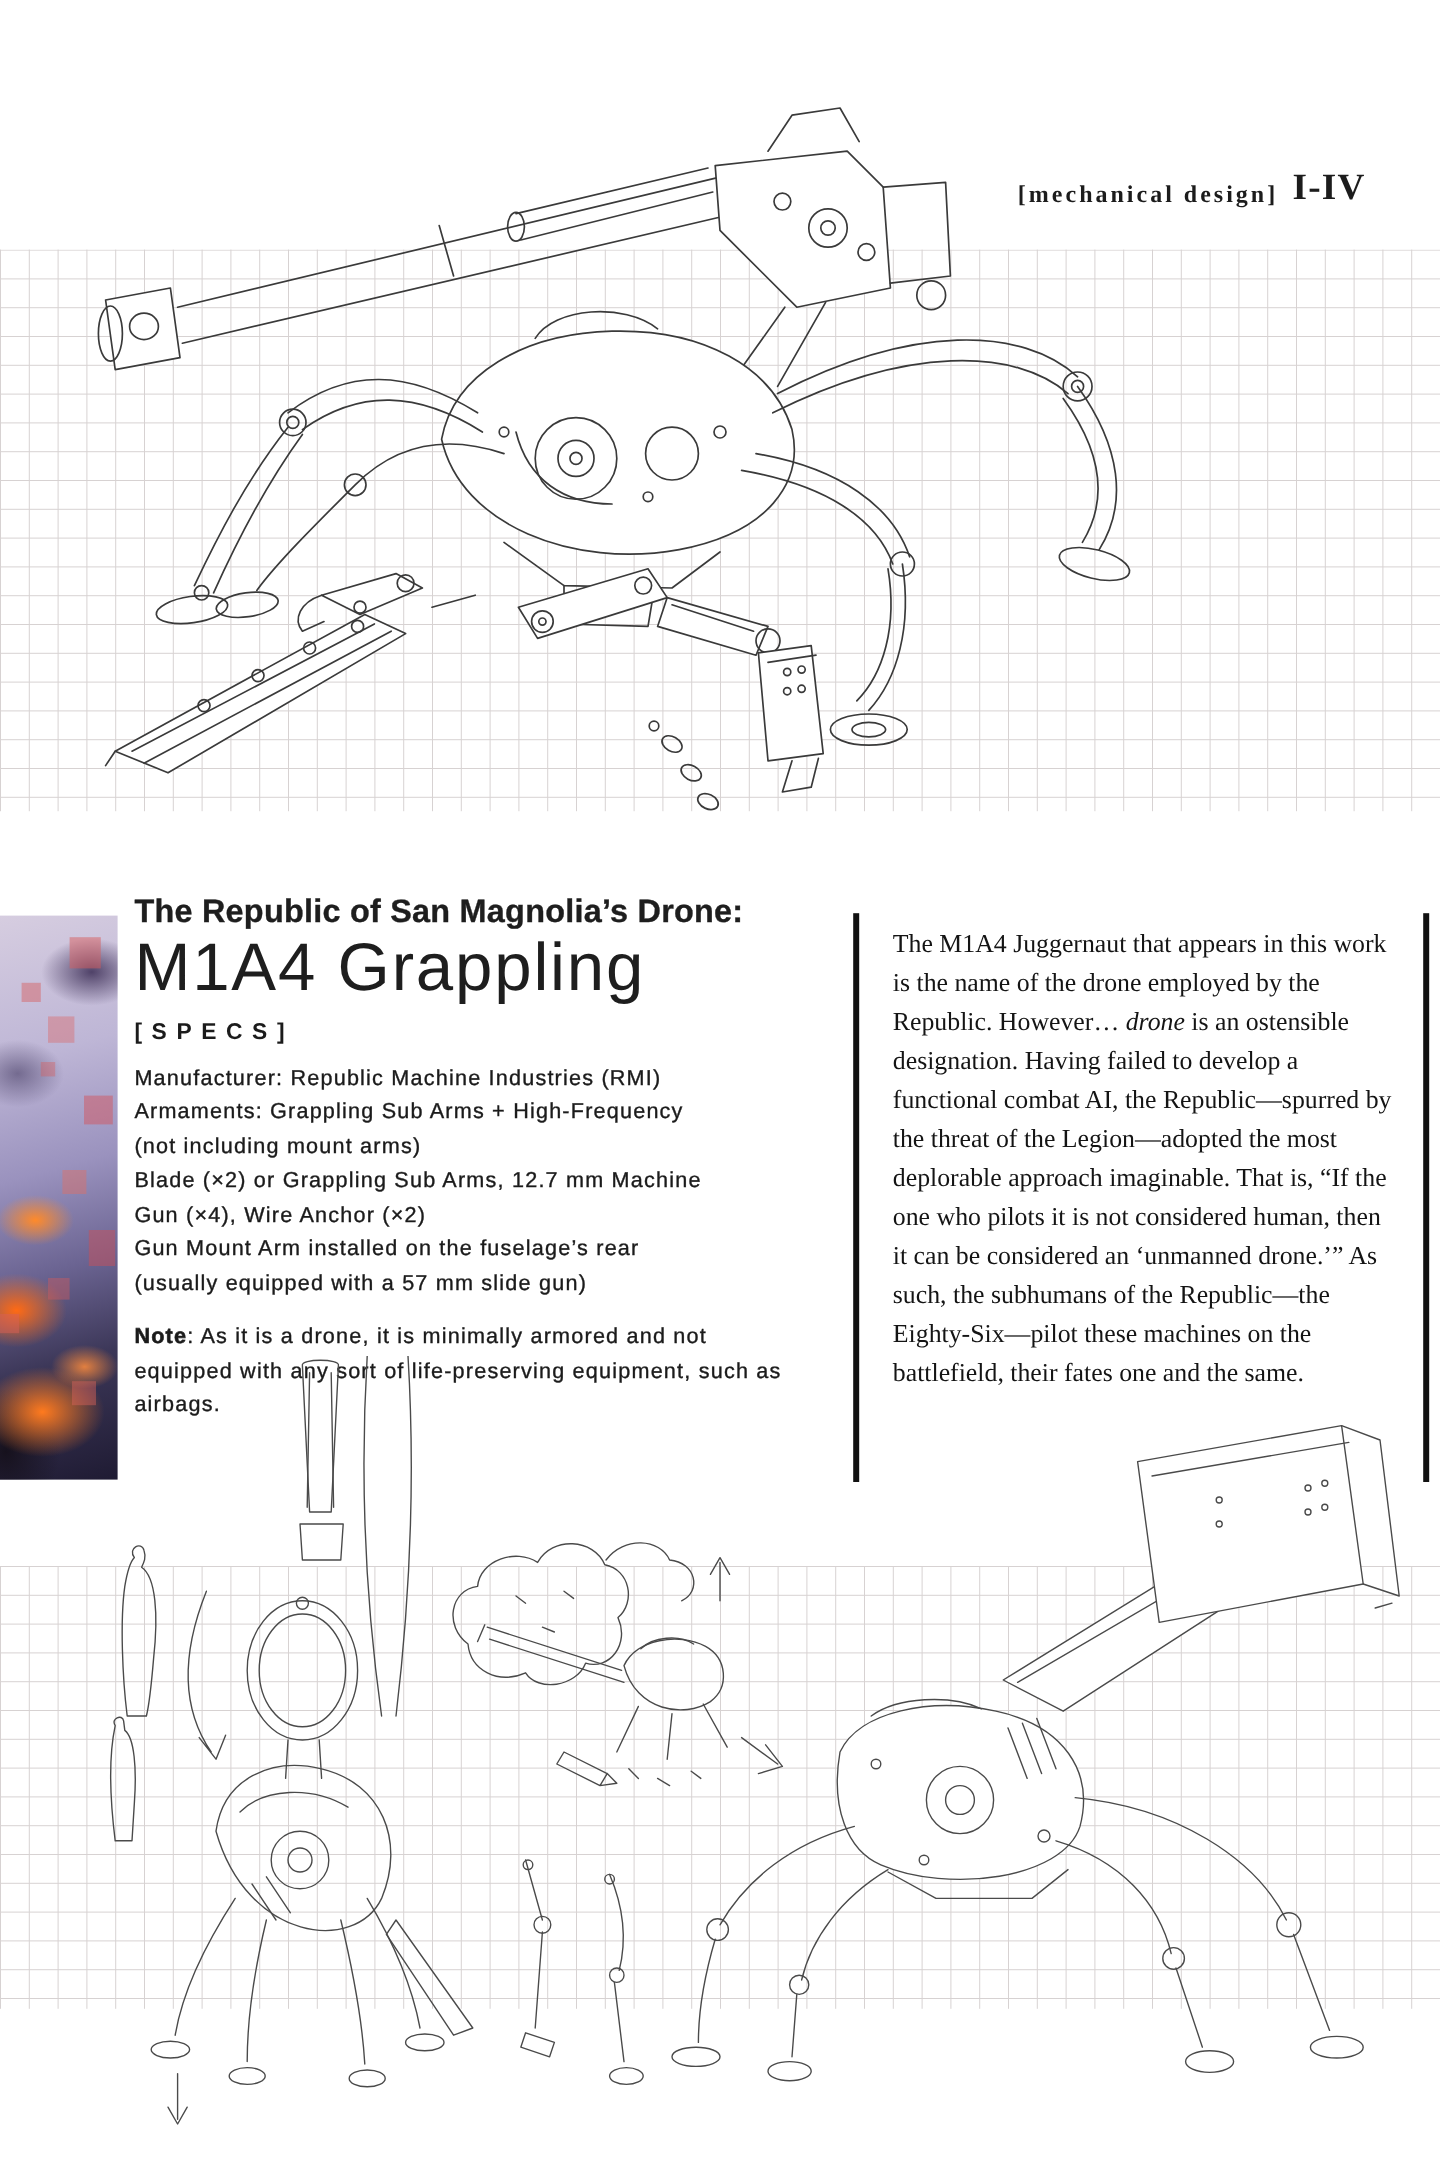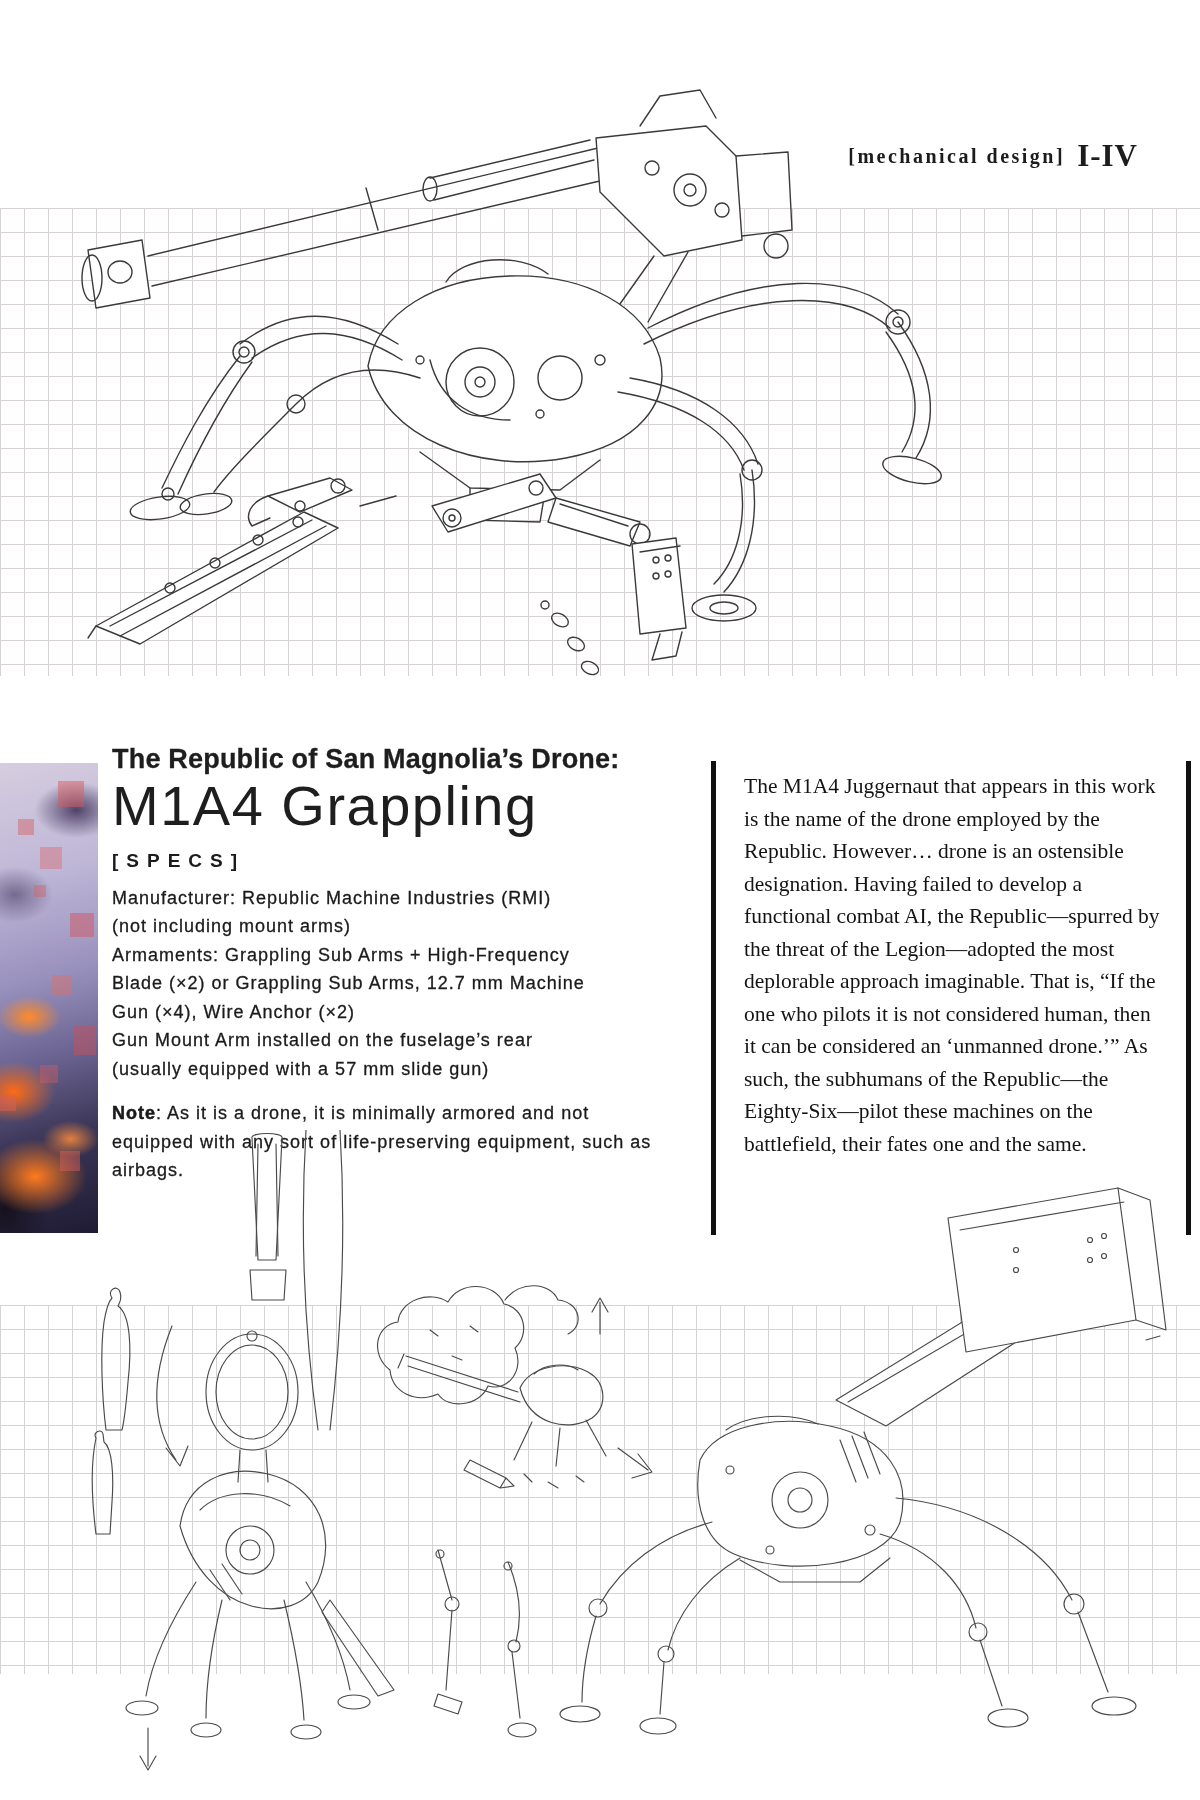--- a/index.html
+++ b/index.html
@@ -15,21 +15,21 @@
       linear-gradient(to right,#d7d2d2 1px,transparent 1px),
       linear-gradient(to bottom,#d7d2d2 1px,transparent 1px);
     background-size:24px 24px;
   }
   #grid-top{top:208px;height:468px;}
   #grid-bottom{top:1305px;height:369px;}
 
   
   #header{
     position:absolute;top:138px;right:62px;
-    display:flex;align-items:center;gap:12px;
+    display:flex;align-items:flex-end;gap:12px;
     font-family:"Liberation Serif",serif;color:#1c1c1c;
   }
   #header .label{font-size:20px;font-weight:bold;letter-spacing:2.5px;}
   #header .numeral{font-size:31px;font-weight:bold;letter-spacing:1px;}
 
   
   #top-art{position:absolute;left:0;top:60px;}
   #bottom-art{position:absolute;left:0;top:1130px;}
   .ink{stroke:#3a3a3a;stroke-width:1.4;fill:none;stroke-linecap:round;stroke-linejoin:round;}
   .ink .paper{fill:#ffffff;}
@@ -59,21 +59,21 @@
   #note{margin-top:16px;font-size:18px;line-height:28.5px;letter-spacing:1px;color:#1b1b1b;}
   #note .lbl{font-weight:bold;-webkit-text-stroke:.5px currentColor;}
   .vbar{position:absolute;top:761px;width:5px;height:474px;background:#111;}
   #bar-left{left:711px;}
   #bar-right{left:1186px;}
   #desc-col{
     position:absolute;left:744px;top:770px;width:420px;
     font-family:"Liberation Serif",serif;font-size:21.5px;line-height:32.5px;color:#141414;
     text-align:left;
   }
-  #desc-col .it{}
+  #desc-col .it{font-style:italic;}
 </style>
 </head>
 <body>
 
 <div id="page">
 
   <div id="grid-top" class="grid"></div>
   <div id="grid-bottom" class="grid"></div>
 
   <div id="header">
@@ -187,22 +187,22 @@
     <div class="px" style="left:0;top:332px;width:16px;height:16px;background:rgba(215,95,85,.5)"></div>
     <div class="px" style="left:60px;top:388px;width:20px;height:20px;background:rgba(220,100,90,.45)"></div>
   </div>
 
   <div id="info-col">
     <div id="kicker" class="din">The Republic of San Magnolia’s Drone:</div>
     <div id="title">M1A4 Grappling</div>
     <div id="specs-head">[SPECS]</div>
     <div id="specs" class="din">
       <div>Manufacturer: Republic Machine Industries (RMI)</div>
+      <div>Armaments: Grappling Sub Arms + High-Frequency</div>
       <div>(not including mount arms)</div>
-      <div>Armaments: Grappling Sub Arms + High-Frequency</div>
       <div>Blade (×2) or Grappling Sub Arms, 12.7 mm Machine</div>
       <div>Gun (×4), Wire Anchor (×2)</div>
       <div>Gun Mount Arm installed on the fuselage’s rear</div>
       <div>(usually equipped with a 57 mm slide gun)</div>
     </div>
     <div id="note" class="din">
       <span class="lbl">Note</span><span>: As it is a drone, it is minimally armored and not equipped with any sort of life-preserving equipment, such as airbags.</span>
     </div>
   </div>
 

